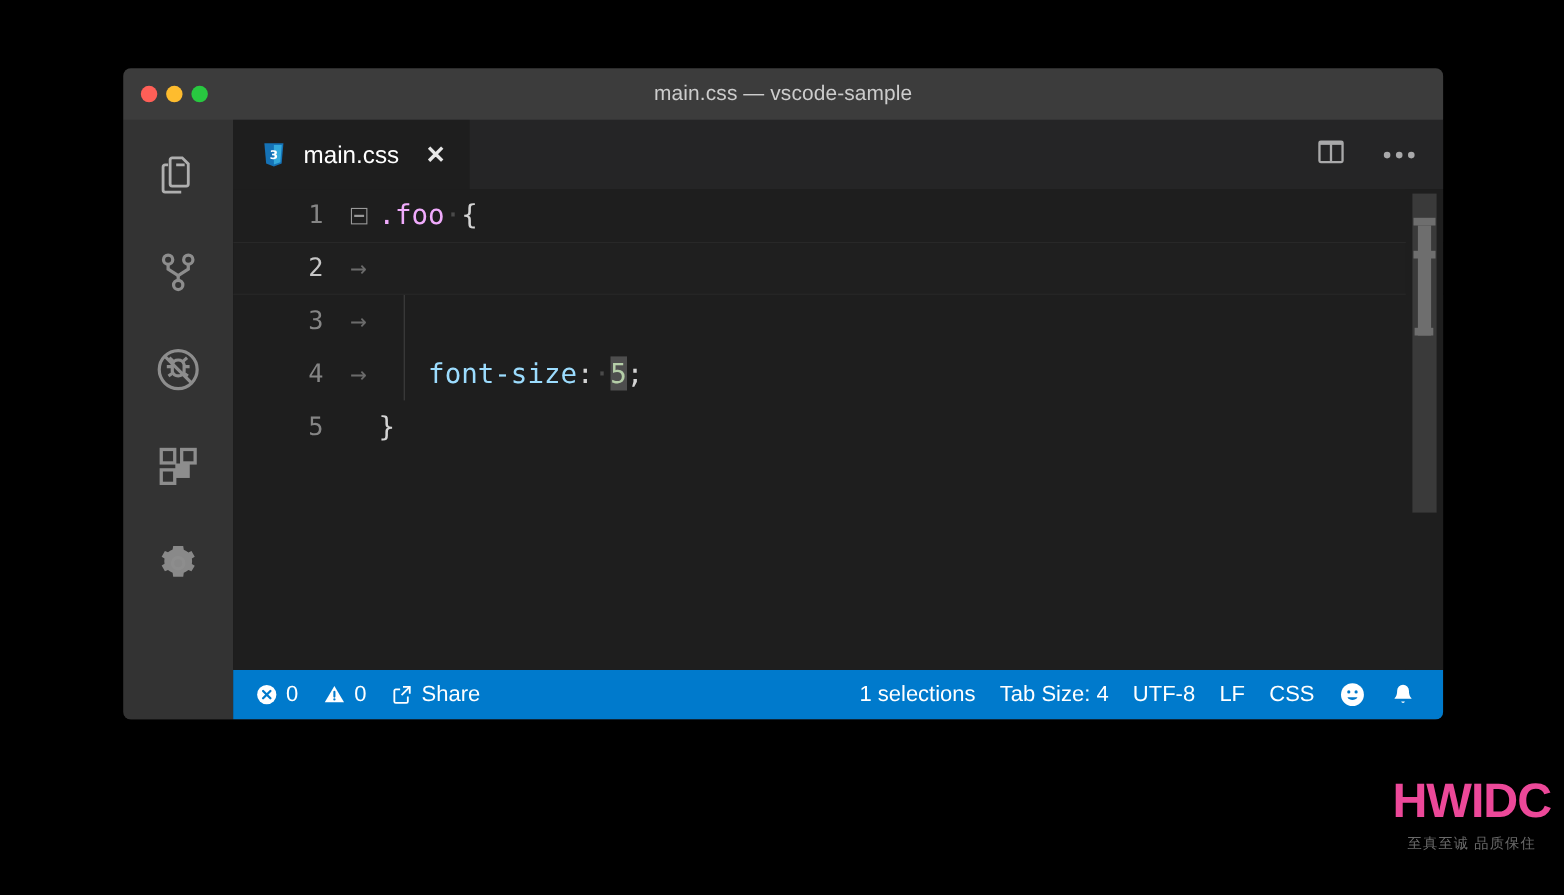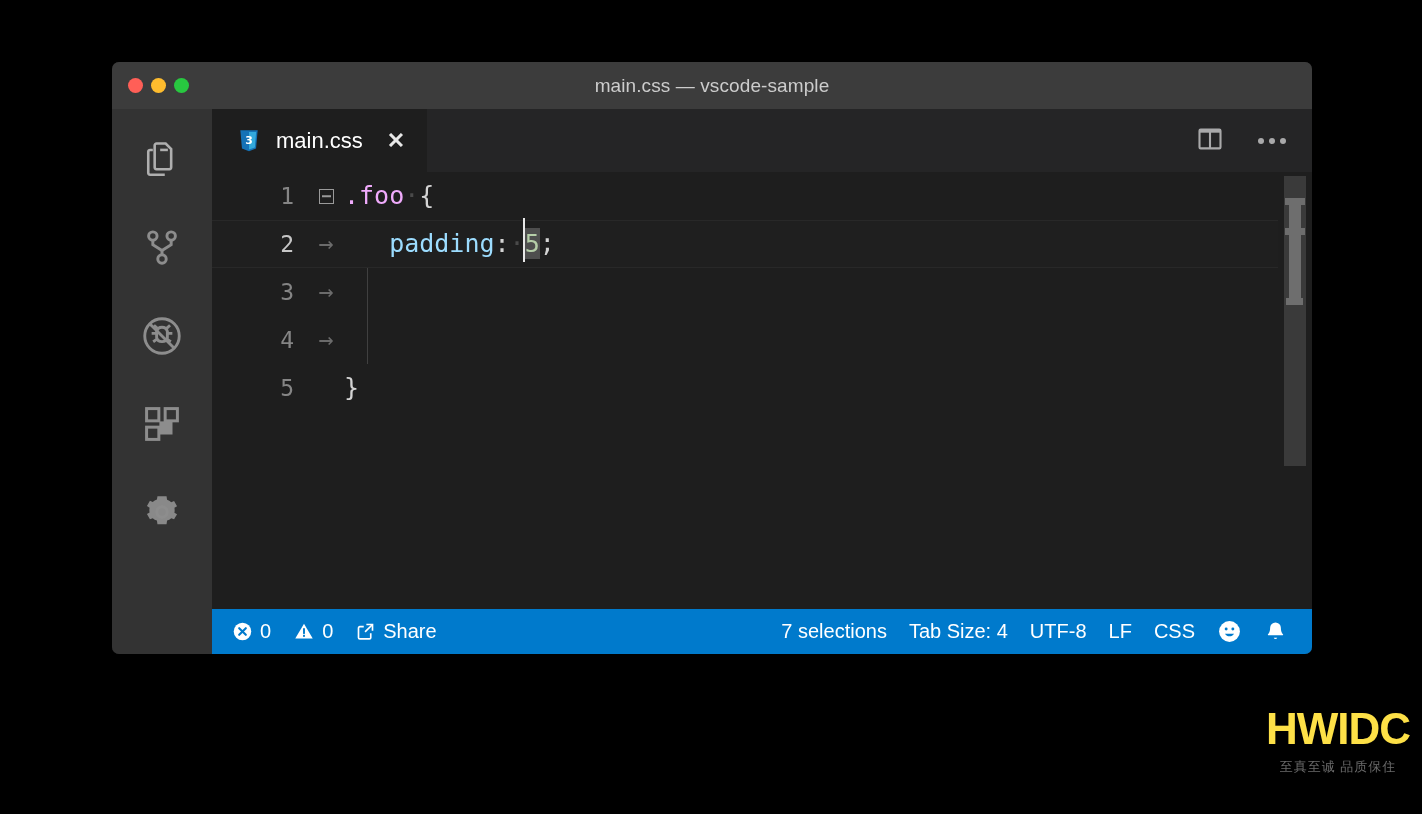--- a/index.html
+++ b/index.html
@@ -276,21 +276,21 @@
 
   
   .watermark {
     position: absolute;
     right: 12px;
     bottom: 38px;
     text-align: center;
     user-select: none;
   }
   .wm-main {
-    color: #fde047;
+    color: #ec4899;
     font-size: 44px;
     font-weight: 600;
     letter-spacing: -1px;
     line-height: 1;
   }
   .wm-sub {
     color: #6a6a6a;
     font-size: 13px;
     margin-top: 7px;
     letter-spacing: 1px;
@@ -409,35 +409,35 @@
                 <span class="fold-box"></span>
               </span>
             <span class="code-text"><span class="t-sel">.foo</span><span class="ws-dot">·</span><span class="t-brace">{</span></span>
           </div>
 
           <div class="line current">
             <span class="lineno">2</span>
             <span class="fold">
                 <span class="tab-arrow">→</span>
               </span>
-            <span class="code-text">   <span class="t-prop">padding</span><span class="t-punc">:</span><span class="ws-dot">·</span><span class="selbox cursor-left"><span class="t-num">5</span></span><span class="t-punc">;</span></span>
           </div>
 
           <div class="line">
             <span class="lineno">3</span>
             <span class="fold">
                 <span class="tab-arrow">→</span>
               </span>
           </div>
 
           <div class="line">
             <span class="lineno">4</span>
             <span class="fold">
                 <span class="tab-arrow">→</span>
               </span>
+            <span class="code-text">   <span class="t-prop">font-size</span><span class="t-punc">:</span><span class="ws-dot">·</span><span class="selbox"><span class="t-num">5</span></span><span class="t-punc">;</span></span>
           </div>
 
           <div class="line">
             <span class="lineno">5</span>
             <span class="fold"></span>
             <span class="code-text"><span class="t-brace">}</span></span>
           </div>
 
         </div>
 
@@ -480,21 +480,21 @@
                 <path d="M18 14v5a1.5 1.5 0 0 1-1.5 1.5h-11A1.5 1.5 0 0 1 4 19V8a1.5 1.5 0 0 1 1.5-1.5H10"></path>
               </svg>
             </span>
             <span>Share</span>
           </span>
         </div>
 
         <div class="sb-spacer"></div>
 
         <div class="sb-group">
-          <span class="sb-item">7 selections</span>
+          <span class="sb-item">1 selections</span>
           <span class="sb-item">Tab Size: 4</span>
           <span class="sb-item">UTF-8</span>
           <span class="sb-item">LF</span>
           <span class="sb-item">CSS</span>
           <span class="sb-item">
             <span class="sb-icon">
               <svg width="25" height="25" viewBox="0 0 24 24">
                 <circle cx="12" cy="12" r="10" fill="#ffffff"></circle>
                 <circle cx="8.8" cy="9.6" r="1.4" fill="#007acc"></circle>
                 <circle cx="15.2" cy="9.6" r="1.4" fill="#007acc"></circle>

